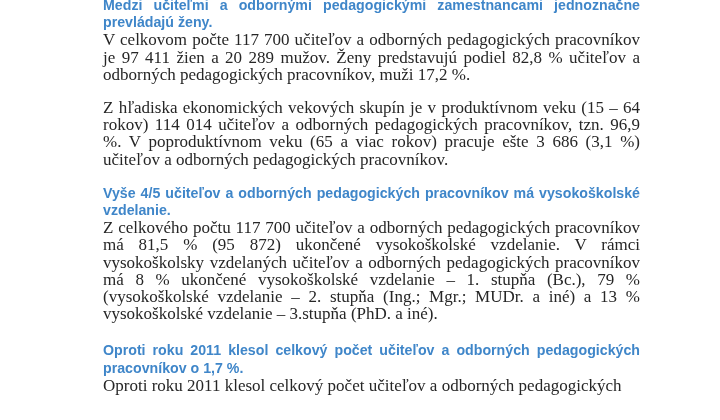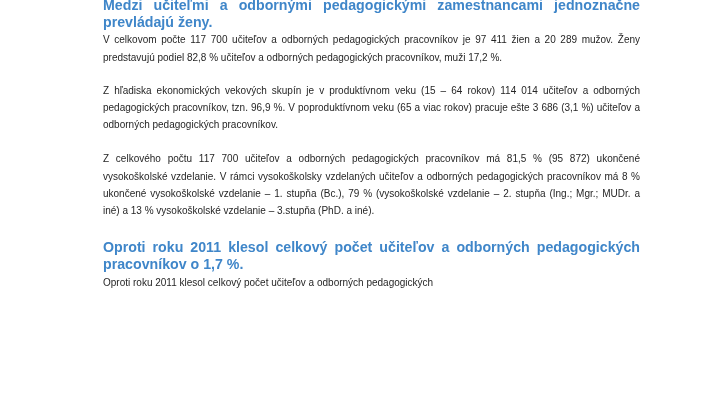--- a/index.html
+++ b/index.html
@@ -26,44 +26,46 @@
   .heading {
     color: #3f86c9;
     font-weight: bold;
     font-size: 14.2px;
     line-height: 17.2px;
     text-align: justify;
     margin: 0;
   }
   .body-text {
     color: #262626;
-    font-size: 10px;
+    font-size: 17px;
     line-height: 17.2px;
     text-align: justify;
     margin: 0;
+    font-family: Liberation Serif, serif;
   }
   .s1 { margin-bottom: 16px; }
   .s2 { margin-bottom: 17px; }
   .s3 { margin-bottom: 20px; }
 </style>
 </head>
 <body>
 
 <div class="page">
 
   <div class="section s1">
     <p class="heading">Medzi  učiteľmi a odbornými pedagogickými zamestnancami jednoznačne prevládajú ženy.</p>
     <p class="body-text">V celkovom počte 117 700 učiteľov a odborných pedagogických pracovníkov je 97 411 žien a 20 289 mužov. Ženy predstavujú podiel 82,8 % učiteľov a odborných pedagogických pracovníkov, muži 17,2 %.</p>
   </div>
 
   <div class="section s2">
     <p class="body-text">Z hľadiska ekonomických vekových skupín je v produktívnom veku (15 – 64 rokov) 114 014 učiteľov a odborných pedagogických pracovníkov, tzn. 96,9 %. V poproduktívnom veku (65 a viac rokov) pracuje ešte 3 686 (3,1 %) učiteľov a odborných pedagogických pracovníkov.</p>
   </div>
 
   <div class="section s3">
+    <p class="heading">Vyše 4/5 učiteľov a odborných pedagogických pracovníkov má vysokoškolské vzdelanie.</p>
     <p class="body-text">Z celkového počtu 117 700 učiteľov a odborných pedagogických pracovníkov má 81,5 % (95 872) ukončené vysokoškolské vzdelanie. V rámci vysokoškolsky vzdelaných učiteľov a odborných pedagogických pracovníkov má 8 % ukončené vysokoškolské vzdelanie – 1. stupňa (Bc.), 79 % (vysokoškolské vzdelanie – 2. stupňa (Ing.; Mgr.; MUDr. a iné) a 13 % vysokoškolské vzdelanie – 3.stupňa (PhD. a iné).</p>
   </div>
 
   <div class="section">
     <p class="heading">Oproti roku 2011 klesol celkový počet učiteľov a odborných pedagogických pracovníkov o 1,7 %.</p>
     <p class="body-text">Oproti roku 2011 klesol celkový počet učiteľov a odborných pedagogických</p>
   </div>
 
 </div>
 

